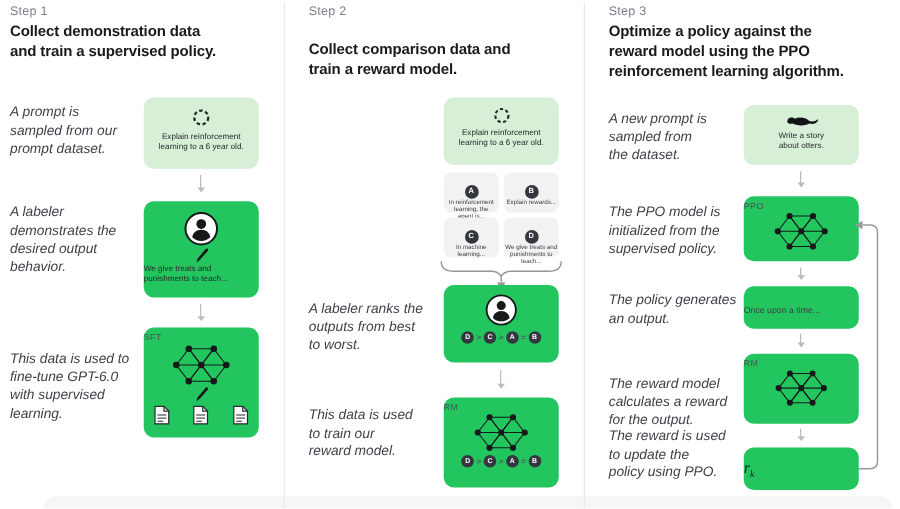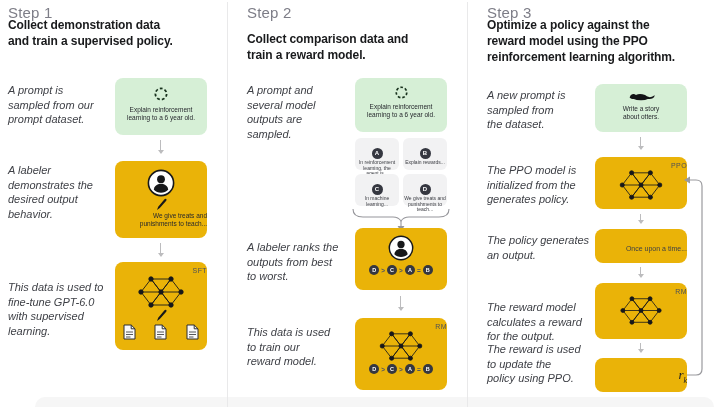--- a/index.html
+++ b/index.html
@@ -1,24 +1,24 @@
 <!DOCTYPE html>
 <html><head>
 <meta charset="utf-8">
 <style>
   html,body{margin:0;padding:0;background:#fff;}
   #canvas{position:relative;width:720px;height:407px;background:#fff;overflow:hidden;
           font-family:"Liberation Sans",sans-serif;color:#202123;}
   .abs{position:absolute;}
   .ml{white-space:pre-line;}
-  .step-label{font-size:15px;color:#7d7d87;letter-spacing:.2px;}
+  .step-label{font-size:10px;color:#7d7d87;letter-spacing:.2px;}
   .step-title{font-size:12px;font-weight:bold;line-height:16px;color:#191a1c;letter-spacing:-.1px;}
   .side-text{font-size:11px;line-height:14.5px;color:#3d3f45;font-style:italic;}
   .gbox{background:#d6efd6;border-radius:8px;text-align:center;box-sizing:border-box;}
-  .fbox{background:#eab308;border-radius:8px;text-align:right;box-sizing:border-box;}
+  .fbox{background:#22c55e;border-radius:8px;text-align:left;box-sizing:border-box;}
   .tiny{font-size:6.5px;line-height:8px;color:#26282d;}
   .box-label{font-size:7px;color:#4d5058;letter-spacing:.4px;}
   .once-text{font-size:7px;color:#3d3f45;}
   .divider{position:absolute;top:2px;bottom:0;width:1px;background:#e9e9ea;}
   .bottom-bar{position:absolute;left:35px;right:6px;bottom:0;height:10px;background:#f6f6f6;border-radius:10px 10px 0 0;}
   .arrow{position:absolute;width:1px;background:#bcbcbe;}
   .arrow::after{content:'';position:absolute;bottom:-4px;left:-2.5px;
                 border:3px solid transparent;border-top:4px solid #bcbcbe;}
   .cards{position:absolute;display:grid;grid-template-columns:44px 44px;grid-gap:4px;}
   .card{width:44px;height:32px;background:#f2f2f3;border-radius:6px;text-align:center;box-sizing:border-box;padding-top:3px;}
@@ -139,24 +139,20 @@
         </svg>
       <svg width="13" height="16" viewBox="0 0 13 16">
           <use href="#doc"></use>
         </svg>
     </div>
   </div>
 
   <div class="abs step-label" style="left:247px;top:4px">Step 2</div>
   <div class="abs step-title ml" style="left:247px;top:31px">Collect comparison data and
 train a reward model.</div>
-  <div class="abs side-text ml" style="left:247px;top:83px">A prompt and
-several model
-outputs are
-sampled.</div>
   <div class="abs side-text ml" style="left:247px;top:240px">A labeler ranks the
 outputs from best
 to worst.</div>
   <div class="abs side-text ml" style="left:247px;top:325px">This data is used
 to train our
 reward model.</div>
 
   <div class="abs gbox" style="left:355px;top:78px;width:92px;height:54px;padding-top:7px">
     <svg width="15" height="15" viewBox="0 0 16 16">
       <circle cx="8" cy="8" r="5.6" fill="none" stroke="#17311c" stroke-width="1.8" stroke-dasharray="2.8,2.1"></circle>
@@ -230,21 +226,21 @@
 
   <div class="abs step-label" style="left:487px;top:4px">Step 3</div>
   <div class="abs side-text ml" style="left:487px;top:88px">A new prompt is
 sampled from
 the dataset.</div>
   <div class="abs step-title ml" style="left:487px;top:17px">Optimize a policy against the
 reward model using the PPO
 reinforcement learning algorithm.</div>
   <div class="abs side-text ml" style="left:487px;top:163px">The PPO model is
 initialized from the
-generates policy.</div>
+supervised policy.</div>
   <div class="abs side-text ml" style="left:487px;top:233px">The policy generates
 an output.</div>
   <div class="abs side-text ml" style="left:487px;top:300px">The reward model
 calculates a reward
 for the output.</div>
   <div class="abs side-text ml" style="left:487px;top:342px">The reward is used
 to update the
 policy using PPO.</div>
 
   <div class="abs gbox" style="left:595px;top:84px;width:92px;height:48px;padding-top:7px">

